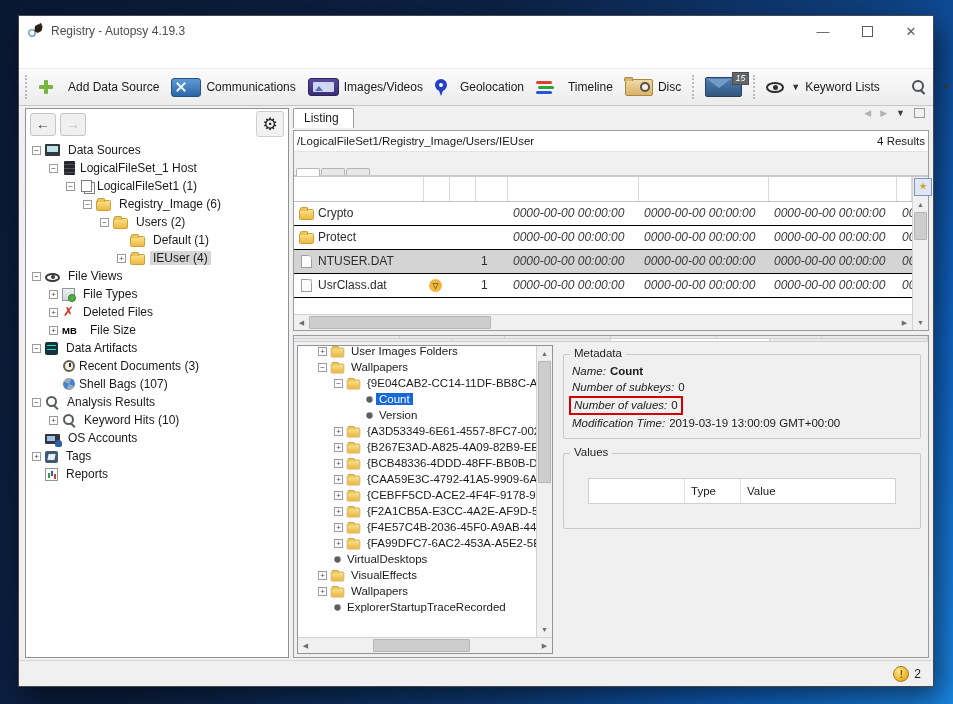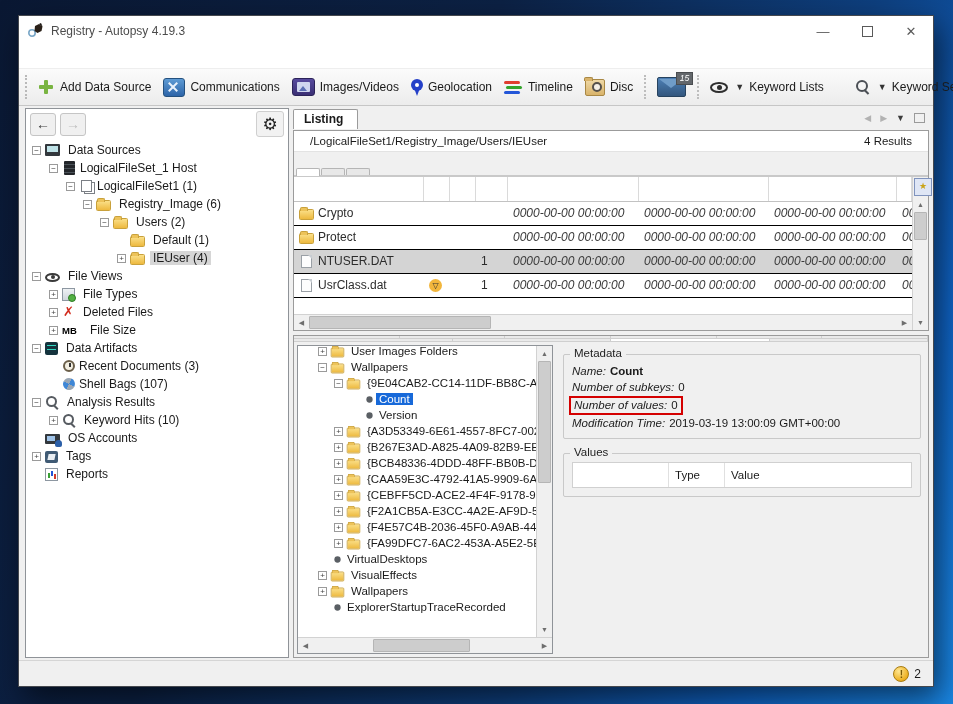--- a/index.html
+++ b/index.html
@@ -20,21 +20,21 @@
   
   .toolbar{height:36px;background:linear-gradient(#fbfbfb,#ececec);border-bottom:1px solid #c6c6c6;
     display:flex;align-items:center;flex:none;padding:0 6px 0 2px;}
   .grip{width:4px;height:24px;margin:0 4px;border-left:2px dotted #b9b9b9;}
   .tbtn{display:flex;align-items:center;gap:5px;padding:3px 6px;white-space:nowrap;}
   .sep-dotted{width:2px;height:24px;border-left:2px dotted #bdbdbd;margin:0 5px;}
   .sep-solid{width:1px;height:28px;background:#bdbdbd;margin:0 10px;}
   .spacer{flex:1;}
   .caret{font-size:9px;color:#333;margin-left:2px;}
   
-  .ic{display:inline-block;position:relative;flex:none;}
+  .ic{display:inline-block;position:relative;flex:none;padding-left:8px;}
   .ic-plus{width:18px;height:18px;}
   .ic-plus::before{content:"";position:absolute;left:2px;top:7px;width:14px;height:4px;background:#79b441;border-radius:1px;}
   .ic-plus::after{content:"";position:absolute;left:7px;top:2px;width:4px;height:14px;background:#79b441;border-radius:1px;}
   .ic-images{width:21px;height:16px;background:linear-gradient(#574a9e,#3a2f74);border-radius:3px;border:1px solid #2c2359;}
   .ic-images::before{content:"";position:absolute;left:4px;top:3px;right:4px;bottom:3px;background:#cfd6ef;border-radius:1px;}
   .ic-images::after{content:"";position:absolute;left:6px;bottom:4px;border-left:4px solid transparent;border-right:4px solid transparent;border-bottom:5px solid #5b6fb4;}
   .ic-comms{width:20px;height:17px;background:linear-gradient(#5e9bd4,#2d64a8);border-radius:3px;border:1px solid #24517f;}
   .ic-comms::before,.ic-comms::after{content:"";position:absolute;left:3px;top:7px;width:12px;height:2px;background:#eaf2fb;}
   .ic-comms::before{transform:rotate(45deg);}
   .ic-comms::after{transform:rotate(-45deg);}
@@ -102,27 +102,27 @@
   .icon-os-accounts{width:15px;height:10px;margin-top:2px;background:#33383d;border-radius:1px;}
   .icon-os-accounts::before{content:"";position:absolute;left:2px;top:2px;width:8px;height:5px;background:#9fc3e8;}
   .icon-os-accounts::after{content:"";position:absolute;right:-2px;bottom:-3px;width:7px;height:7px;background:#2b5fa8;border-radius:50% 50% 2px 2px;}
   .icon-tag{width:13px;height:12px;margin-top:1px;background:#3f5a74;border-radius:2px;}
   .icon-tag::before{content:"";position:absolute;left:3px;top:3px;width:7px;height:6px;background:#e8edf2;transform:skewX(-12deg);}
   .icon-reports{width:13px;height:13px;background:#fff;border:1px solid #8d97a1;box-sizing:border-box;}
   .icon-reports::before{content:"";position:absolute;left:2px;bottom:2px;width:2px;height:5px;background:#3aa035;box-shadow:3px -2px 0 #2356d8,6px 1px 0 #d23a2c;}
   .icon-key{width:7px;height:7px;margin:3px 4px;background:#5a5f64;border-radius:50%;}
   
   .right-col{flex:1;display:flex;flex-direction:column;min-width:0;}
-  .listing-tabstrip{height:22px;display:flex;align-items:center;flex:none;font-weight:bold;}
+  .listing-tabstrip{height:22px;display:flex;align-items:flex-start;flex:none;}
   .listing-tab{background:#fff;border:1px solid #9b9b9b;border-bottom:none;padding:2px 14px 3px 10px;font-size:12px;border-radius:2px 2px 0 0;}
   .strip-controls{margin-left:auto;display:flex;align-items:center;gap:9px;padding:0 4px 3px 0;color:#b2b2b2;font-size:9px;}
   .strip-controls .dk{color:#3c3c3c;}
   .strip-controls .maxbox{width:9px;height:8px;border:1px solid #9a9a9a;display:inline-block;}
   .top-section{height:201px;flex:none;background:#f0f0f0;border:1px solid #9b9b9b;box-sizing:border-box;display:flex;flex-direction:column;}
-  .pathrow{height:20px;background:#fff;display:flex;align-items:center;padding:0 16px;font-size:11.5px;border-bottom:1px solid #e3e3e3;flex:none;}
+  .pathrow{height:20px;background:#fff;display:flex;align-items:center;padding:0 3px;font-size:11.5px;border-bottom:1px solid #e3e3e3;flex:none;}
   .pathrow .results{margin-left:auto;}
   .subtabs{height:23px;background:#f0f0f0;display:flex;align-items:flex-end;padding-left:2px;flex:none;border-bottom:1px solid #c9c9c9;}
   .subtab{padding:3px 11px;border:1px solid #b5b5b5;border-bottom:none;margin-right:1px;background:#e8e8e8;font-size:12px;border-radius:2px 2px 0 0;}
   .subtab.st-active{background:#fff;position:relative;top:1px;padding-top:4px;}
   .subtab.st-disabled{color:#a0a0a0;}
   .btnrow{height:27px;display:flex;align-items:center;justify-content:flex-end;padding:0 8px;flex:none;}
   .csv-btn{background:linear-gradient(#f5f5f5,#e2e2e2);border:1px solid #8e8e8e;border-radius:2px;padding:3px 10px;font-size:11.5px;}
   .table-zone{flex:1;display:flex;min-height:0;background:#fff;border-top:1px solid #c9c9c9;}
   .table-main{flex:1;min-width:0;display:flex;flex-direction:column;overflow:hidden;}
   .tgrid{display:grid;grid-template-columns:130px 26px 26px 32px 131px 130px 128px 1fr;align-items:center;}
@@ -620,21 +620,21 @@
                         <span class="meta-label">Number of values:</span><span class="v">0</span>
                       </span>
                     </div>
                     <div class="meta-line">
                       <span class="inner">
                         <span class="meta-label">Modification Time:</span><span class="v">2019-03-19 13:00:09 GMT+00:00</span>
                       </span>
                     </div>
                   </div>
               </div>
-              <div class="groupbox" style="margin-top:14px;padding:8px;">
+              <div class="groupbox" style="margin-top:14px;padding:24px;">
                 <span class="gtitle">Values</span>
                 <div class="values-table">
                   <span class="vc"><span class="grayblock"></span></span>
                   <span class="vc">Type</span>
                   <span class="vc" style="border-right:none;">Value</span>
                 </div>
               </div>
             </div>
           </div>
         </div>

